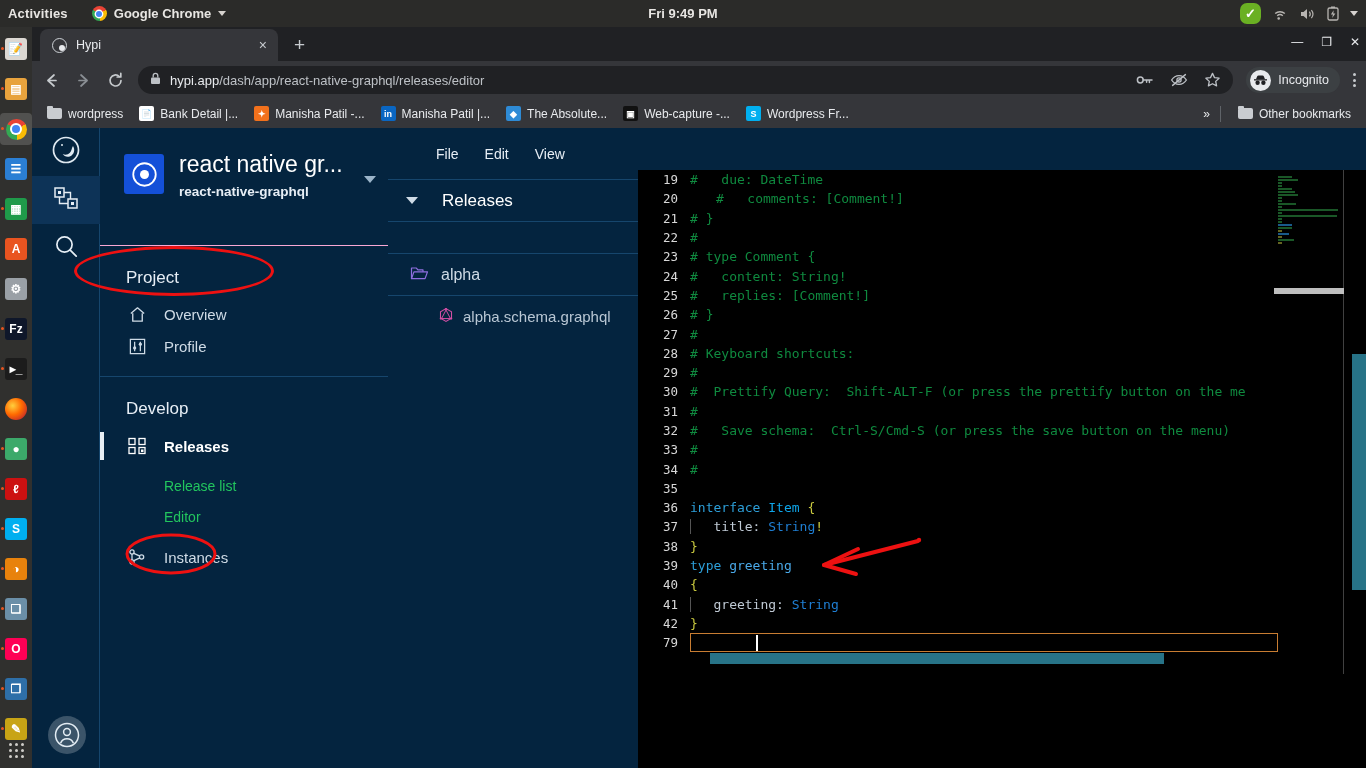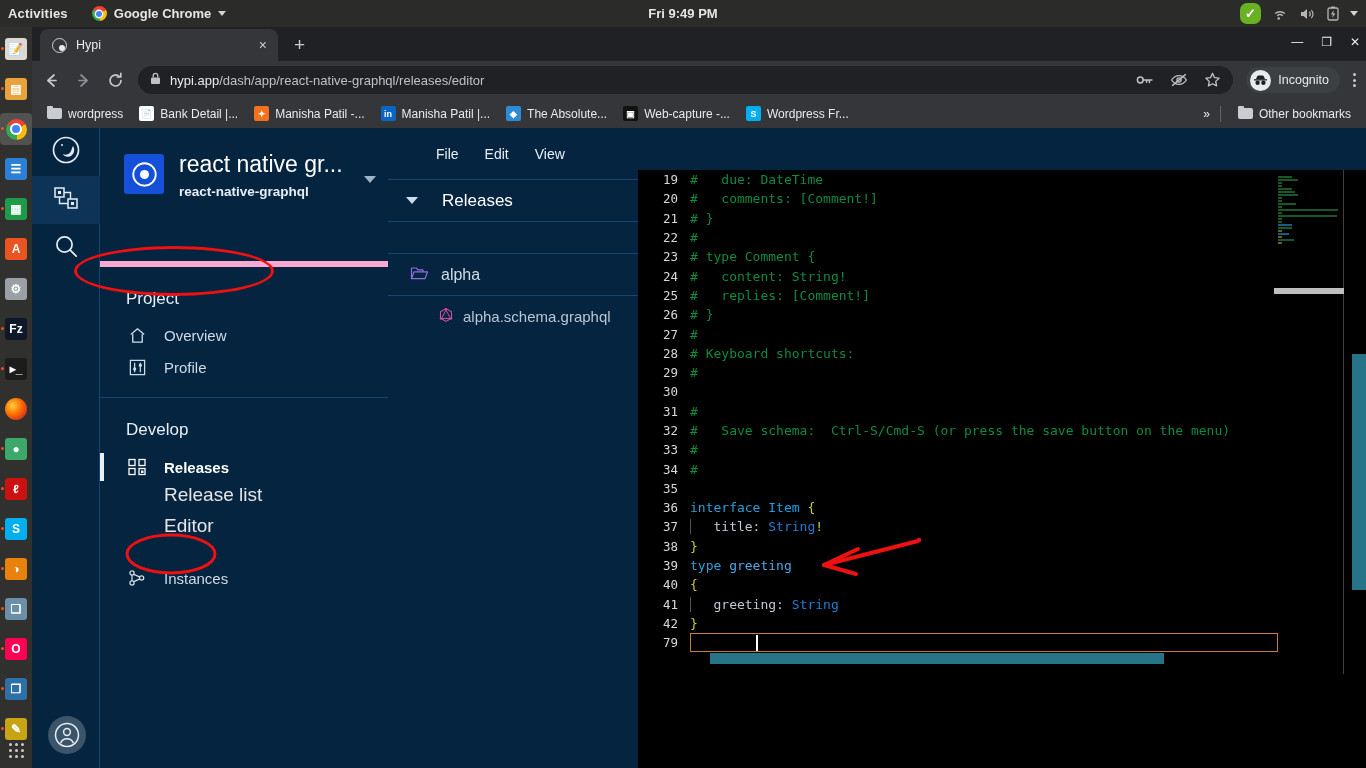--- a/index.html
+++ b/index.html
@@ -181,22 +181,22 @@
     display: flex; align-items: center; justify-content: center;
   }
 
   
   .sidebar {
     position: absolute; left: 68px; top: 0; width: 288px; height: 640px;
     background: #04243f; overflow: hidden;
   }
   .sb-swoosh { position: absolute; inset: 0; opacity: .5; }
   .sb-head {
-    position: relative; height: 139px; padding: 22px 18px 8px 24px;
-    display: flex; gap: 15px; border-bottom: 6px solid #f9a8d4;
+    position: relative; height: 118px; padding: 22px 18px 8px 24px;
+    display: flex; gap: 15px; border-bottom: 1px solid #f9a8d4;
   }
   .proj-logo {
     width: 40px; height: 40px; background: #1450d8; border-radius: 3px;
     display: flex; align-items: center; justify-content: center; flex: none; margin-top: 4px;
   }
   .proj-name { color: #fff; font-size: 23px; line-height: 28px; white-space: nowrap; }
   .proj-slug { color: #e7eef5; font-size: 13.5px; font-weight: bold; margin-top: 6px; }
   .proj-caret {
     position: absolute; right: 12px; top: 48px;
     width: 0; height: 0; border-left: 6px solid transparent;
@@ -205,22 +205,22 @@
   .sb-section {
     position: relative; color: #e7eef5; font-size: 17px; padding: 22px 0 10px 26px;
   }
   .sb-divider { height: 1px; background: #16466d; margin: 14px 0 0 0; }
   .nav-row {
     position: relative; display: flex; align-items: center; gap: 16px;
     height: 32px; padding-left: 26px; color: #cfdbe6; font-size: 15px;
   }
   .nav-row.bold { color: #ffffff; font-weight: bold; }
   .nav-row .nav-i { width: 22px; display: flex; justify-content: center; color: #cfdbe6; }
-  .nav-sub { padding-left: 64px; color: #e5e5e5; font-size: 19px; height: 31px;
-             display: flex; align-items: flex-start; }
+  .nav-sub { padding-left: 64px; color: #22c55e; font-size: 14px; height: 31px;
+             display: flex; align-items: flex-end; }
   .nav-active-bar {
     position: absolute; left: 0; top: 0; width: 4px; height: 28px; background: #e8eef4;
   }
 
   
   .filespane {
     position: absolute; left: 356px; top: 0; width: 250px; height: 640px;
     background: #04243f;
   }
   .menubar {
@@ -699,31 +699,31 @@
           </span>
           <span>alpha.schema.graphql</span>
         </div>
       </div>
 
       <div class="editor">
         <div class="ed-topstrip"></div>
         <div class="code-area" id="code-area">
           <div id="code-lines" style="padding-top:0;">
               <div class="code-line"><span class="ln">19</span><span class="codetext" style="position: relative; padding-left: 0px;"><span class="cmt">#   due: DateTime</span></span></div>
-              <div class="code-line"><span class="ln">20</span><span class="codetext" style="position: relative; padding-left: 0px;"><span class="cmt">#   comments: [Comment!]</span></span></div>
+              <div class="code-line"><span class="ln">20</span><span class="codetext" style="position: relative; padding-left: 0px; margin-left: 26px;"><span class="cmt">#   comments: [Comment!]</span></span></div>
               <div class="code-line"><span class="ln">21</span><span class="codetext" style="position: relative; padding-left: 0px;"><span class="cmt"># }</span></span></div>
               <div class="code-line"><span class="ln">22</span><span class="codetext" style="position: relative; padding-left: 0px;"><span class="cmt">#</span></span></div>
               <div class="code-line"><span class="ln">23</span><span class="codetext" style="position: relative; padding-left: 0px;"><span class="cmt"># type Comment {</span></span></div>
               <div class="code-line"><span class="ln">24</span><span class="codetext" style="position: relative; padding-left: 0px;"><span class="cmt">#   content: String!</span></span></div>
               <div class="code-line"><span class="ln">25</span><span class="codetext" style="position: relative; padding-left: 0px;"><span class="cmt">#   replies: [Comment!]</span></span></div>
               <div class="code-line"><span class="ln">26</span><span class="codetext" style="position: relative; padding-left: 0px;"><span class="cmt"># }</span></span></div>
               <div class="code-line"><span class="ln">27</span><span class="codetext" style="position: relative; padding-left: 0px;"><span class="cmt">#</span></span></div>
               <div class="code-line"><span class="ln">28</span><span class="codetext" style="position: relative; padding-left: 0px;"><span class="cmt"># Keyboard shortcuts:</span></span></div>
               <div class="code-line"><span class="ln">29</span><span class="codetext" style="position: relative; padding-left: 0px;"><span class="cmt">#</span></span></div>
-              <div class="code-line"><span class="ln">30</span></div>
+              <div class="code-line"><span class="ln">30</span><span class="codetext" style="position: relative; padding-left: 0px;"><span class="cmt">#  Prettify Query:  Shift-ALT-F (or press the prettify button on the me</span></span></div>
               <div class="code-line"><span class="ln">31</span><span class="codetext" style="position: relative; padding-left: 0px;"><span class="cmt">#</span></span></div>
               <div class="code-line"><span class="ln">32</span><span class="codetext" style="position: relative; padding-left: 0px;"><span class="cmt">#   Save schema:  Ctrl-S/Cmd-S (or press the save button on the menu)</span></span></div>
               <div class="code-line"><span class="ln">33</span><span class="codetext" style="position: relative; padding-left: 0px;"><span class="cmt">#</span></span></div>
               <div class="code-line"><span class="ln">34</span><span class="codetext" style="position: relative; padding-left: 0px;"><span class="cmt">#</span></span></div>
               <div class="code-line"><span class="ln">35</span><span class="codetext" style="position: relative; padding-left: 0px;"></span></div>
               <div class="code-line"><span class="ln">36</span><span class="codetext" style="position: relative; padding-left: 0px;"><span class="kw">interface </span><span class="typ">Item </span><span class="pun">{</span></span></div>
               <div class="code-line"><span class="ln">37</span><span class="codetext" style="position: relative; padding-left: 0px;"><span class="indent-guide"></span><span class="fld">   title: </span><span class="scal">String</span><span class="pun">!</span></span></div>
               <div class="code-line"><span class="ln">38</span><span class="codetext" style="position: relative; padding-left: 0px;"><span class="pun">}</span></span></div>
               <div class="code-line"><span class="ln">39</span><span class="codetext" style="position: relative; padding-left: 0px;"><span class="kw">type </span><span class="idf">greeting</span></span></div>
               <div class="code-line"><span class="ln">40</span><span class="codetext" style="position: relative; padding-left: 0px;"><span class="pun">{</span></span></div>

